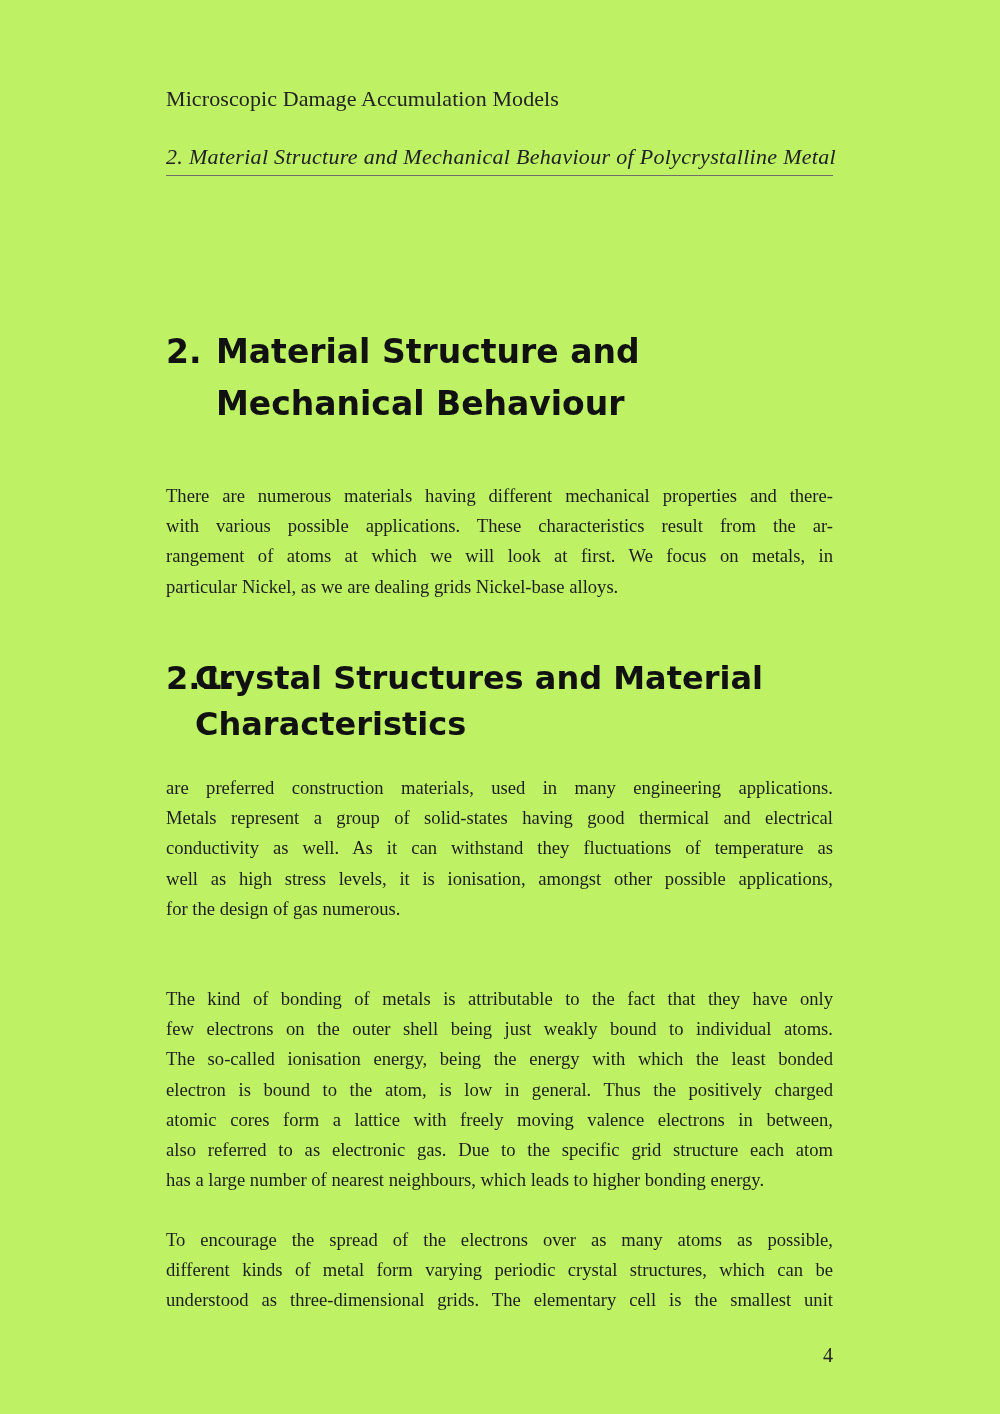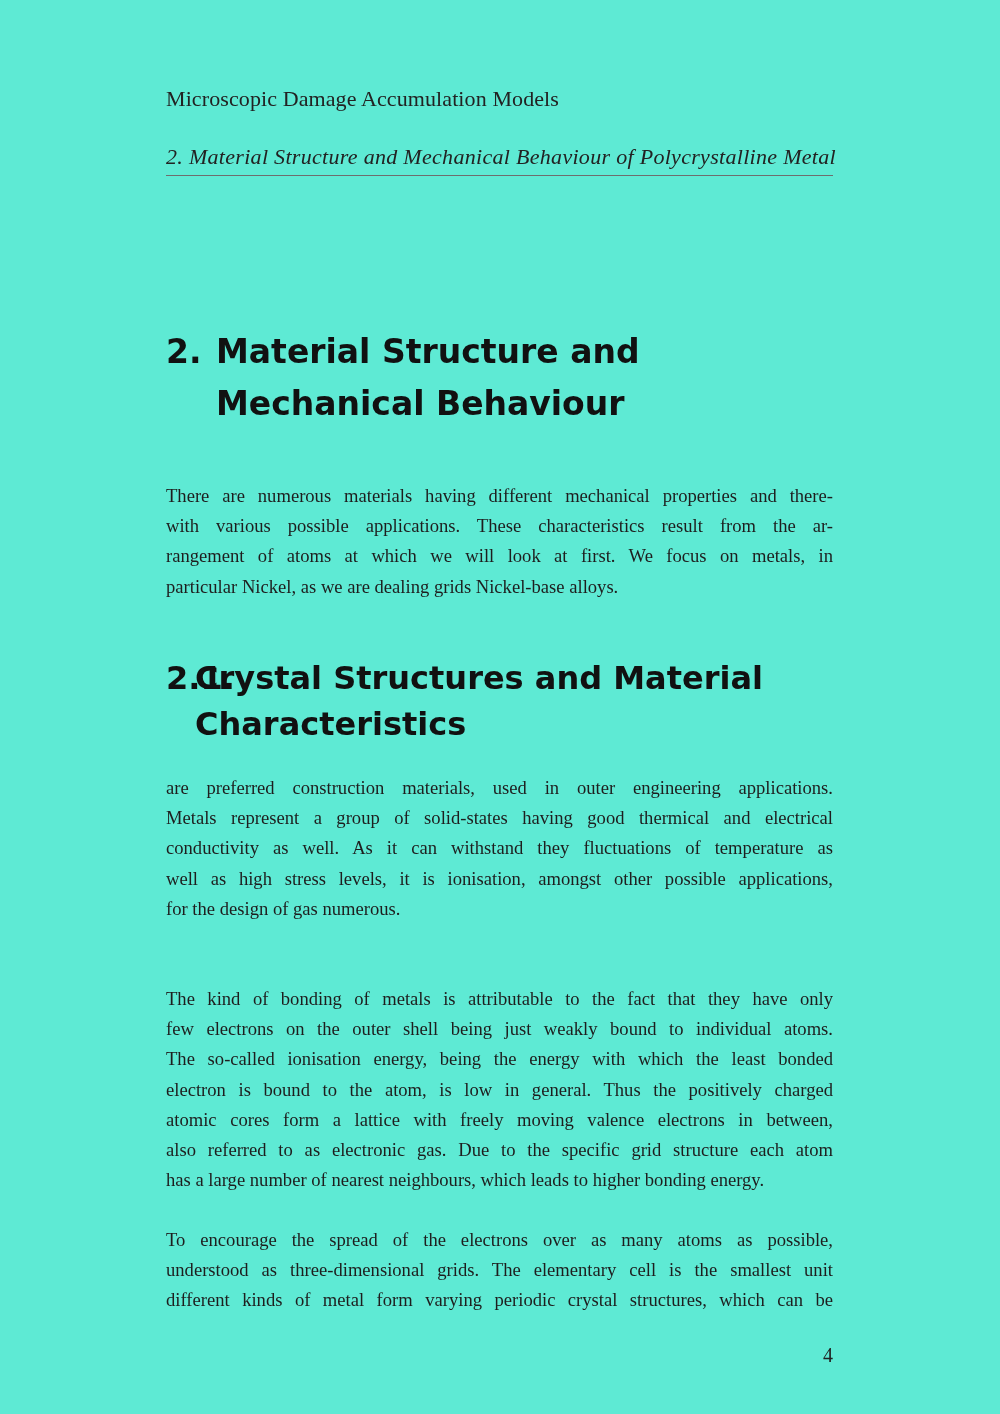--- a/index.html
+++ b/index.html
@@ -12,21 +12,21 @@
       height: 1414px;
       position: relative;
       overflow: hidden;
       color: #1a1a1a;
       font-family: "DejaVu Serif", "Liberation Serif", serif;
     }
     .page {
       position: absolute;
       left: 0; top: 0;
       width: 1000px; height: 1414px;
-      background: #5eead4;
+      background: #bef264;
     }
     .running-title {
       position: absolute;
       left: 166px;
       top: 86px;
       font-family: "Liberation Serif", serif;
       font-size: 22px;
       line-height: 26px;
       color: #222;
       white-space: nowrap;
@@ -148,38 +148,38 @@
     <span class="line">rangement of atoms at which we will look at first. We focus on metals, in</span>
     <span class="line last">particular Nickel, as we are dealing grids Nickel-base alloys.</span>
   </p>
 
   <h2 class="section-heading" style="margin:0;">
     <span class="num">2.1.</span>
     <span class="txt">Crystal Structures and Material Characteristics</span>
   </h2>
 
   <p class="para p2">
-    <span class="line">are preferred construction materials, used in outer engineering applications.</span>
+    <span class="line">are preferred construction materials, used in many engineering applications.</span>
     <span class="line">Metals represent a group of solid-states having good thermical and electrical</span>
     <span class="line">conductivity as well. As it can withstand they fluctuations of temperature as</span>
     <span class="line">well as high stress levels, it is ionisation, amongst other possible applications,</span>
     <span class="line last">for the design of gas numerous.</span>
   </p>
 
   <p class="para p3">
     <span class="line">The kind of bonding of metals is attributable to the fact that they have only</span>
     <span class="line">few electrons on the outer shell being just weakly bound to individual atoms.</span>
     <span class="line">The so-called ionisation energy, being the energy with which the least bonded</span>
     <span class="line">electron is bound to the atom, is low in general. Thus the positively charged</span>
     <span class="line">atomic cores form a lattice with freely moving valence electrons in between,</span>
     <span class="line">also referred to as electronic gas. Due to the specific grid structure each atom</span>
     <span class="line last">has a large number of nearest neighbours, which leads to higher bonding energy.</span>
   </p>
 
   <p class="para p4">
     <span class="line">To encourage the spread of the electrons over as many atoms as possible,</span>
+    <span class="line">different kinds of metal form varying periodic crystal structures, which can be</span>
     <span class="line">understood as three-dimensional grids. The elementary cell is the smallest unit</span>
-    <span class="line">different kinds of metal form varying periodic crystal structures, which can be</span>
   </p>
 
   <div class="page-number">4</div>
 
 </div>
 
 </body></html>

